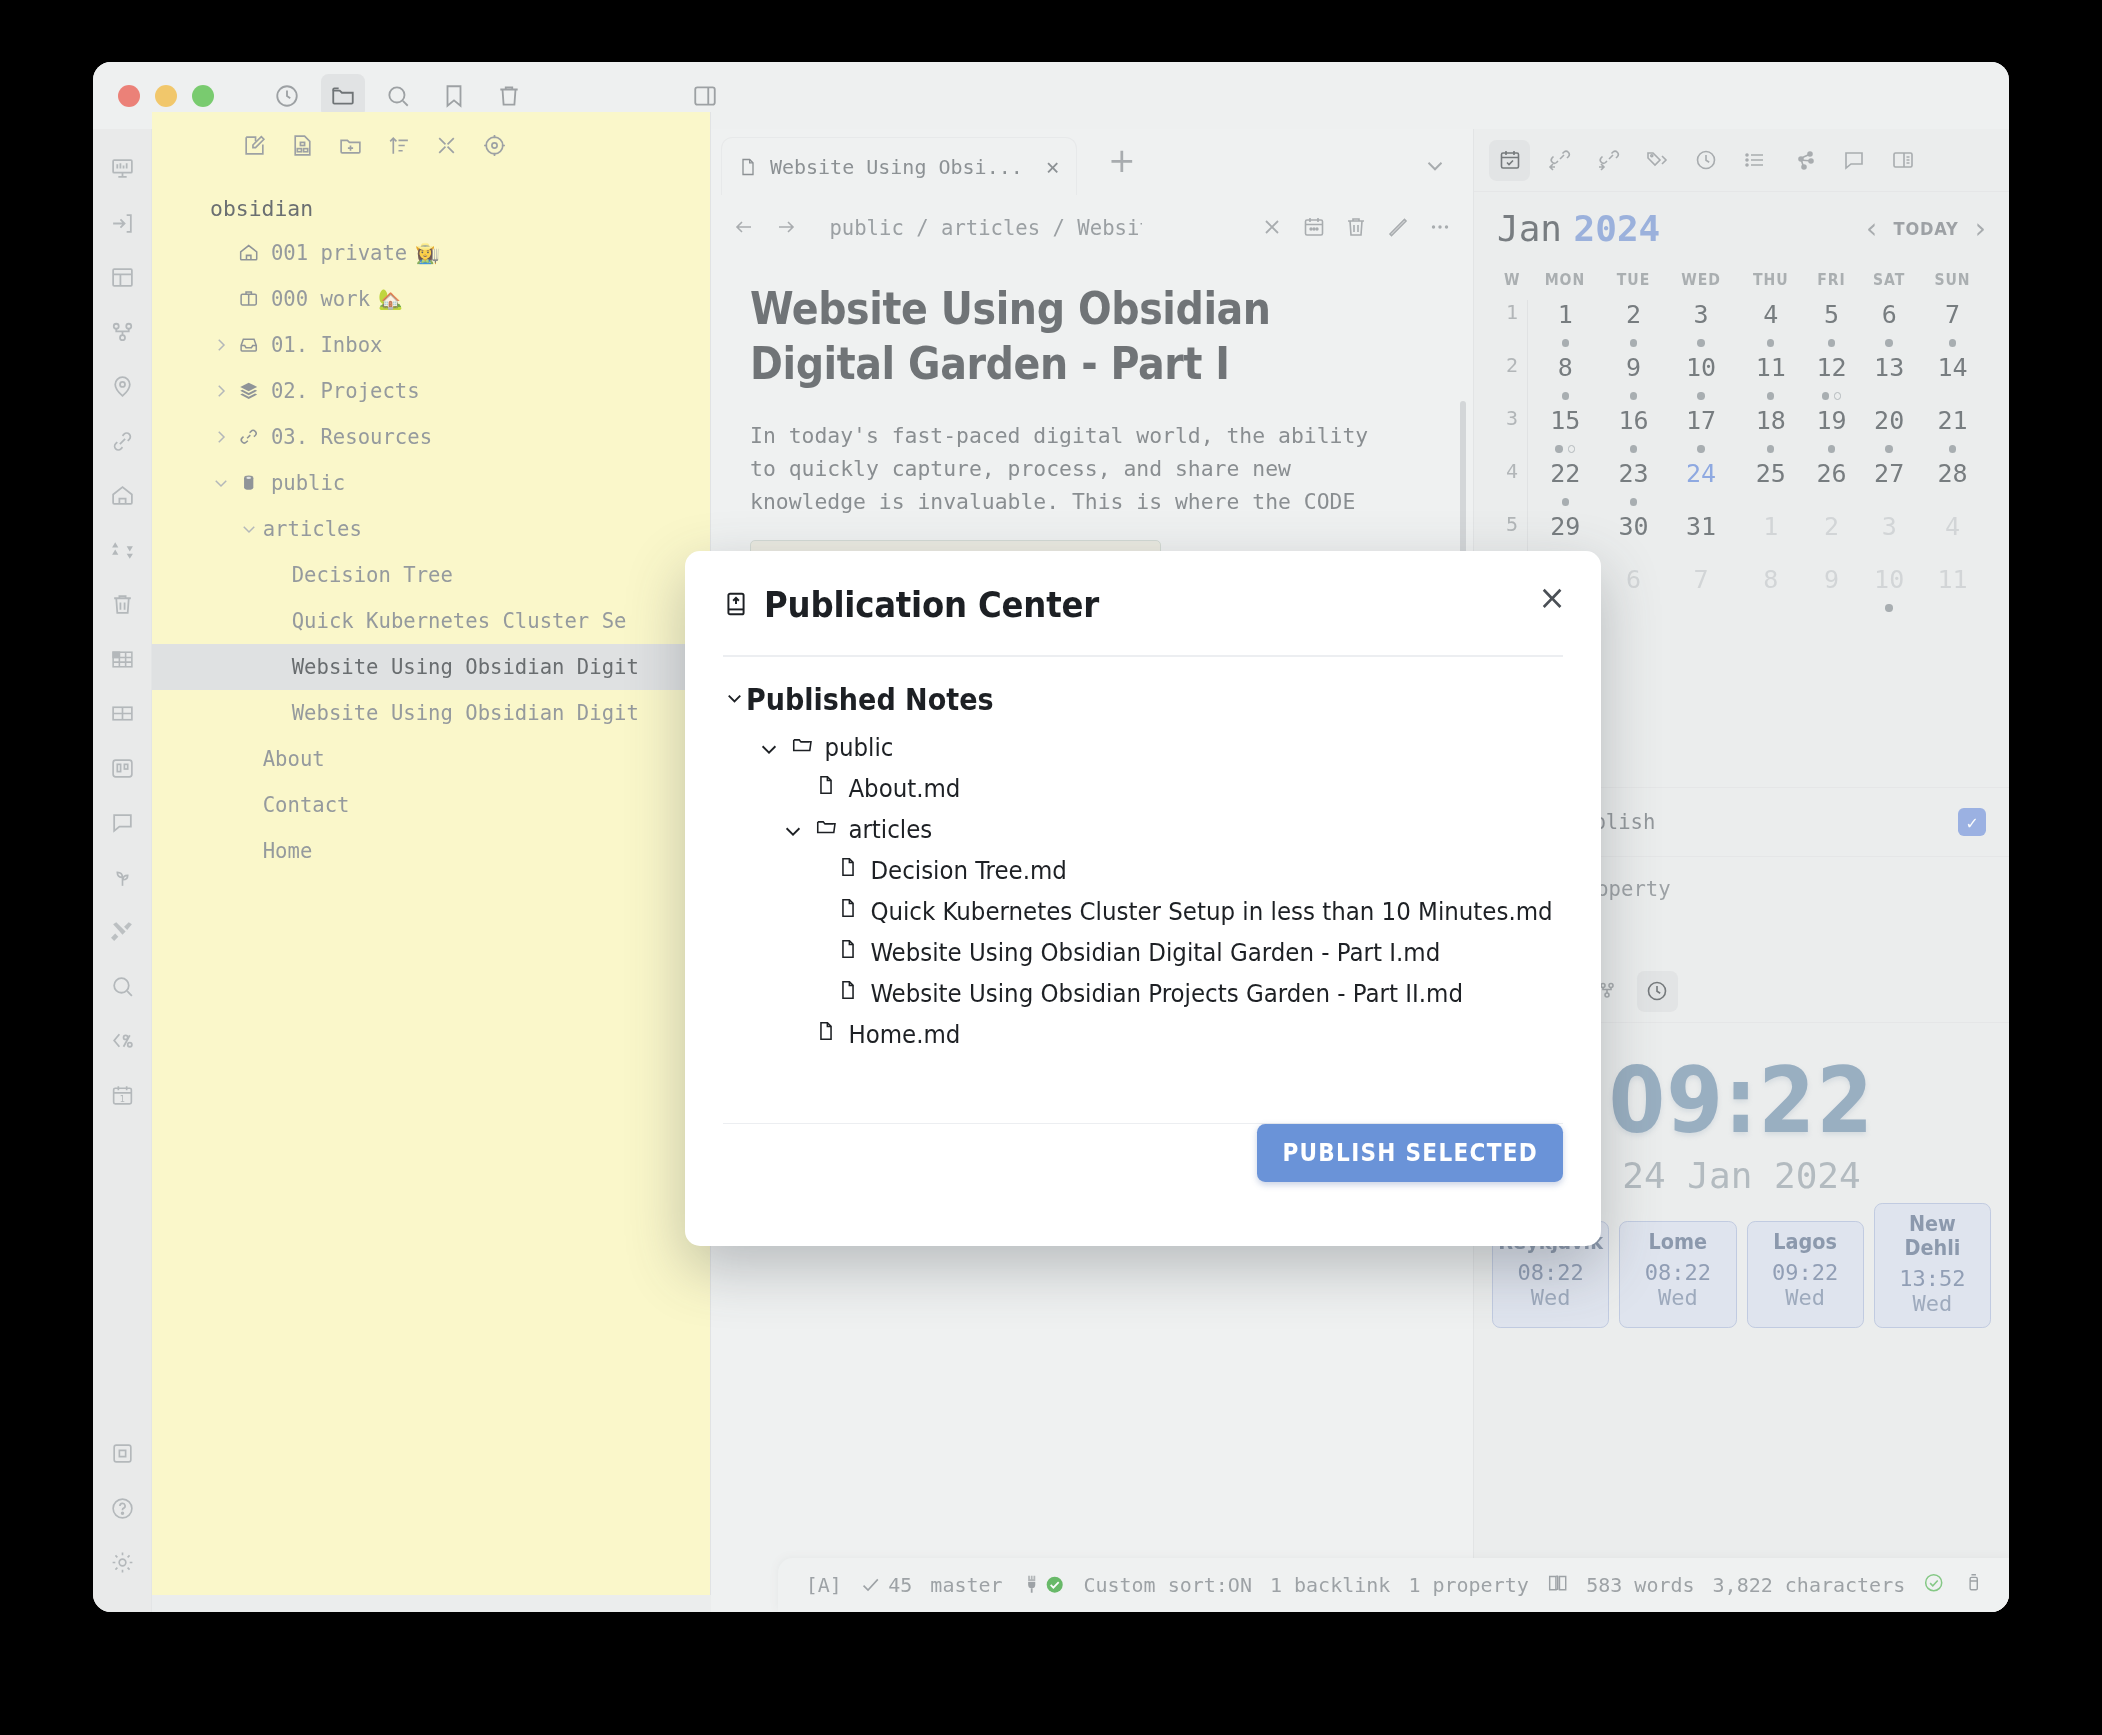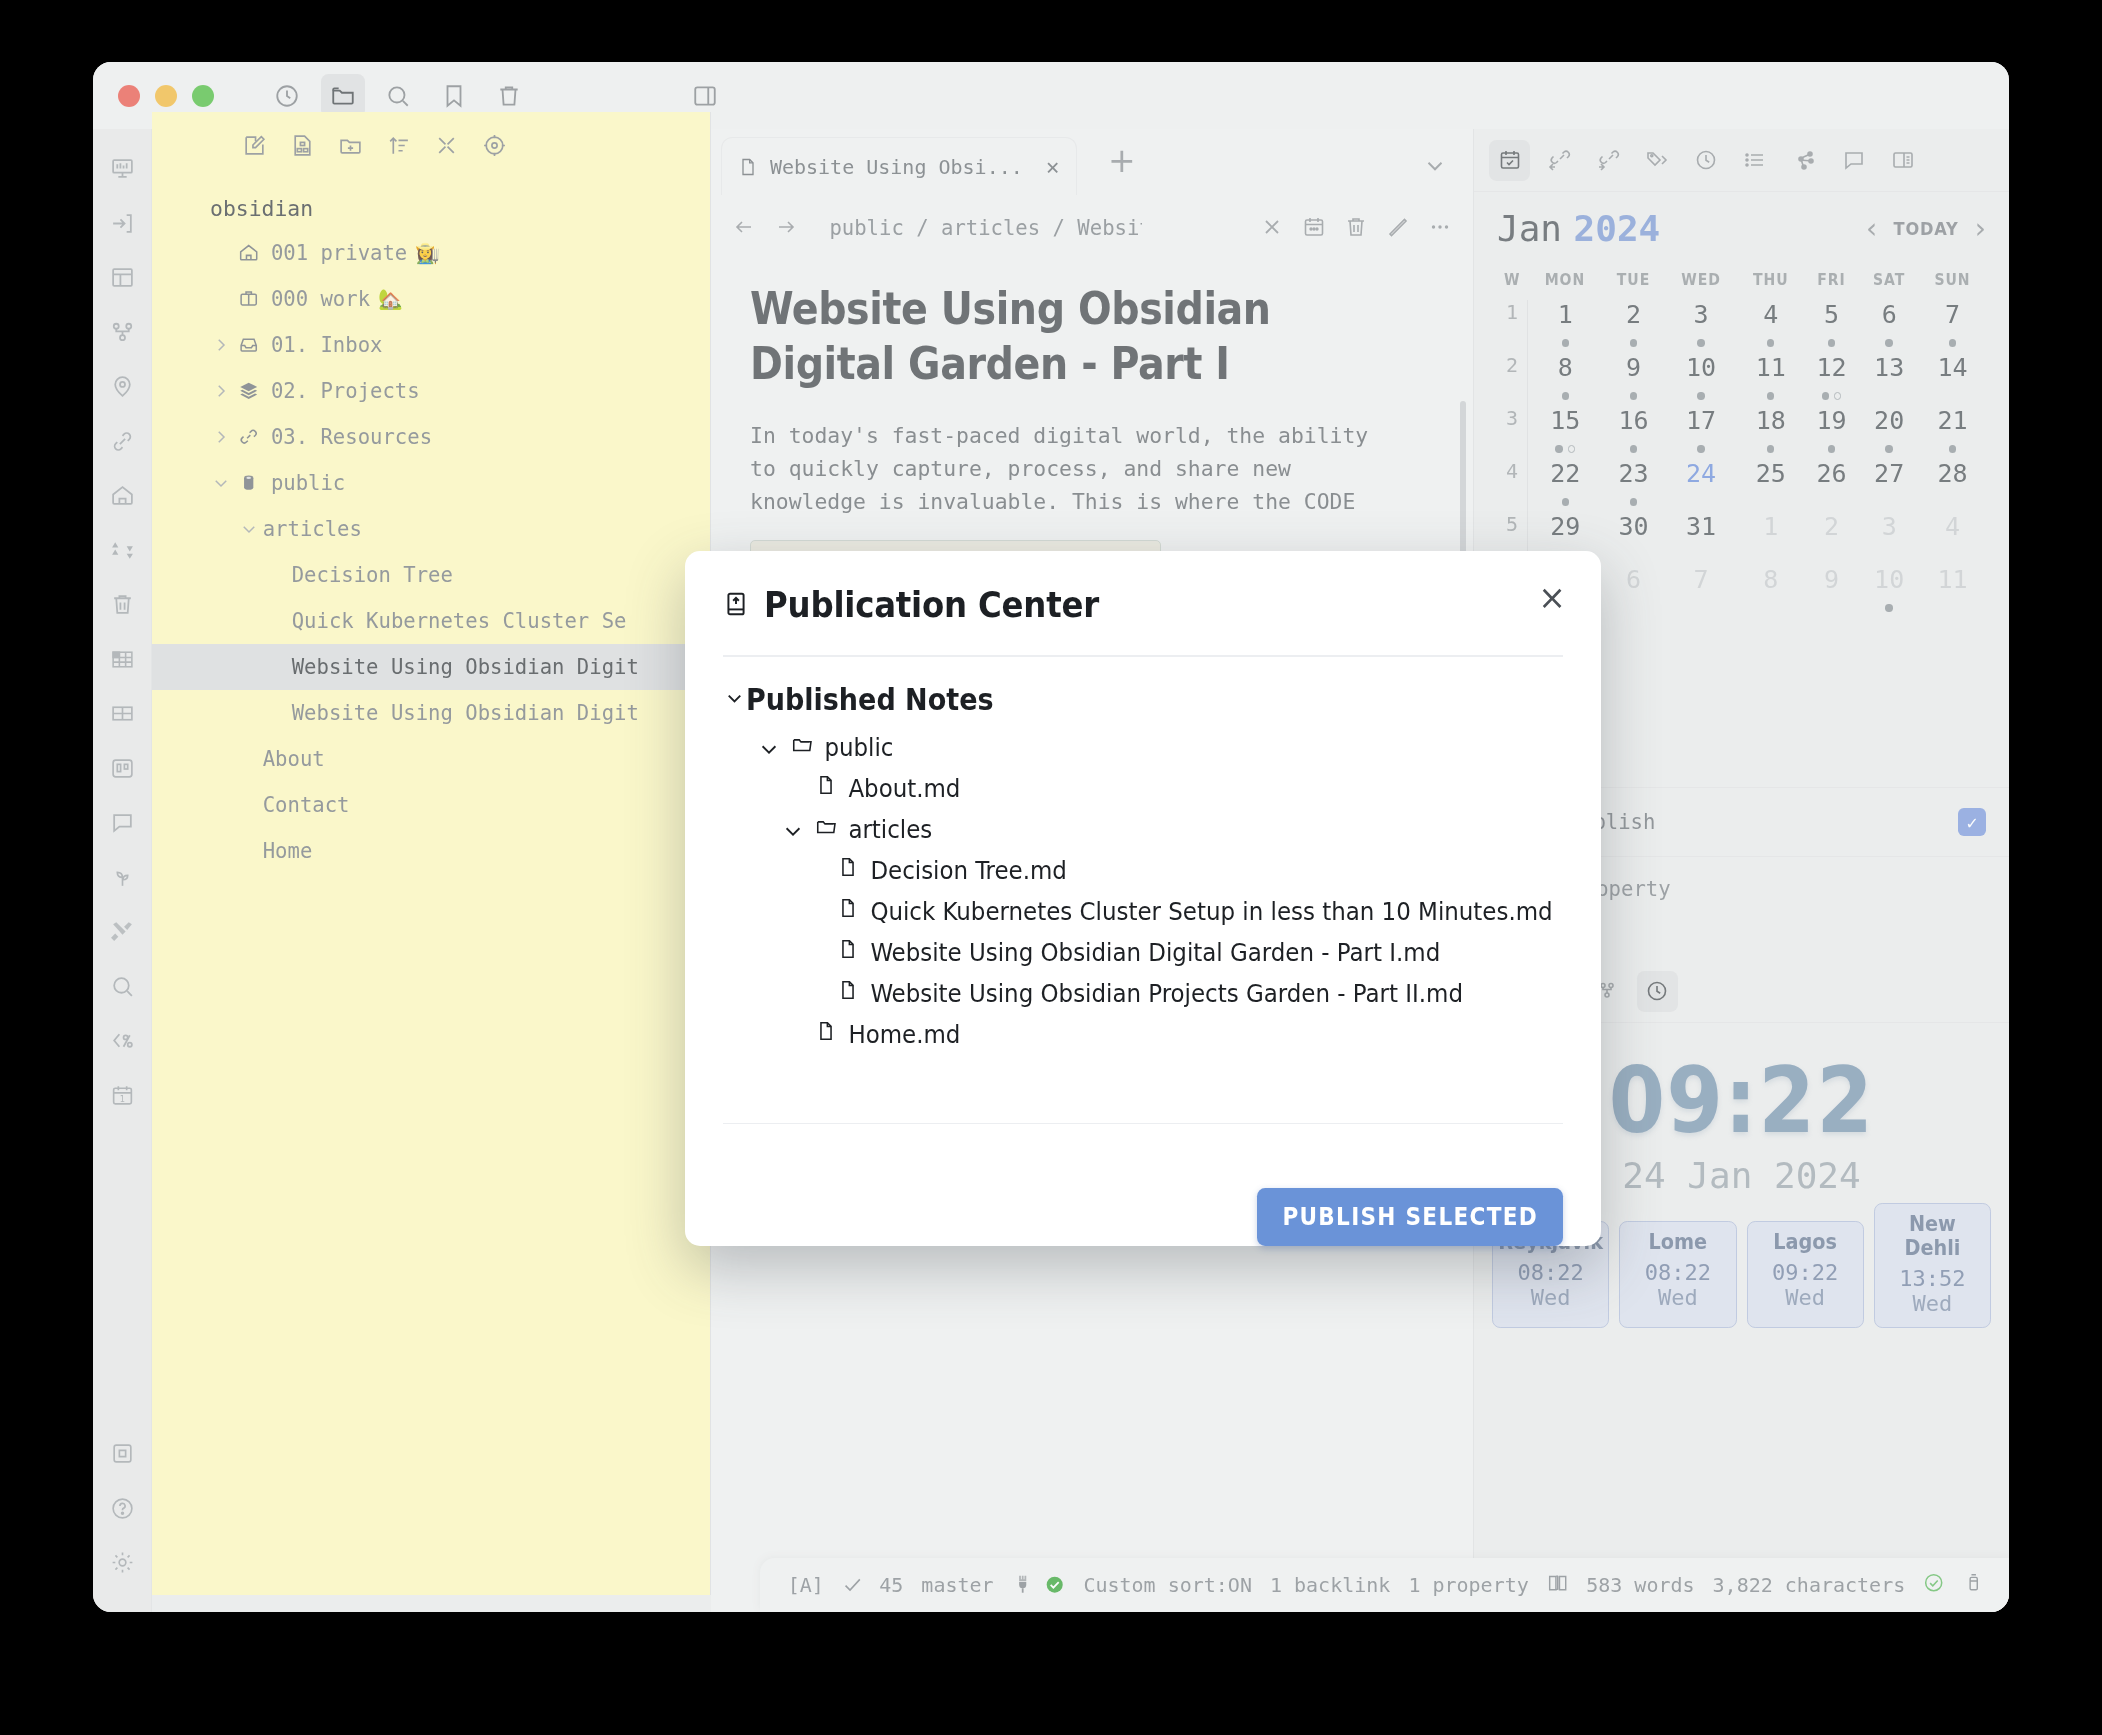--- a/index.html
+++ b/index.html
@@ -249,21 +249,21 @@
   #statusbar {
     position:absolute; right:0; bottom:0;
     height: 54px; padding: 0 25px 0 28px;
     background:#f1f2f2;
     border-top-left-radius: 15px;
     display:flex; align-items:center; gap: 18px;
     font-family:"DejaVu Sans Mono", monospace;
     font-size: 20px; color:#8d9296;
     box-shadow: -1.6px -1.6px 8.2px rgba(0,0,0,0.04);
   }
-  #statusbar .si { display:flex; align-items:center; gap:16px; }
+  #statusbar .si { display:flex; align-items:center; gap:7px; }
   #statusbar svg { width:21.4px;height:21.4px; }
   .plug-ok { color:#4cae4c; }
 
   
   #modal-overlay {
     position:absolute; left:0; top:0; width:100%; height:100%;
     background: rgba(235,236,237,0.18);
   }
   #modal {
     position:absolute; left: 592px; top: 489px;
@@ -295,21 +295,21 @@
     margin-bottom: 6.6px;
   }
   .mrow svg { width:22px; height:22px; flex:none; margin-top:3.3px; }
   .mrow .cv { width: 21.4px; flex:none; display:flex; justify-content:center; margin-top:5px;}
   .m-i1 { margin-left: 35px; }
   .m-i2 { margin-left: 59px; }
   .m-i3 { margin-left: 81px; }
   #modal-foot {
     position:absolute; left:38px; right:38px; bottom: 0; height: 123px;
     border-top: 1.6px solid #eceef1;
-    display:flex; align-items:flex-end; justify-content:flex-end;
+    display:flex; align-items:flex-start; justify-content:flex-end;
   }
   #publish-btn {
     background:#6a93d8; color:#fff; border:none; border-radius: 8.2px;
     padding: 15px 25px;
     font-family:"DejaVu Sans Condensed","Liberation Sans",sans-serif;
     font-weight:700; font-size: 24px; letter-spacing: 1.3px;
     box-shadow: 0 2.5px 6.6px rgba(80,110,170,0.30);
     cursor:pointer;
   }
 </style>

